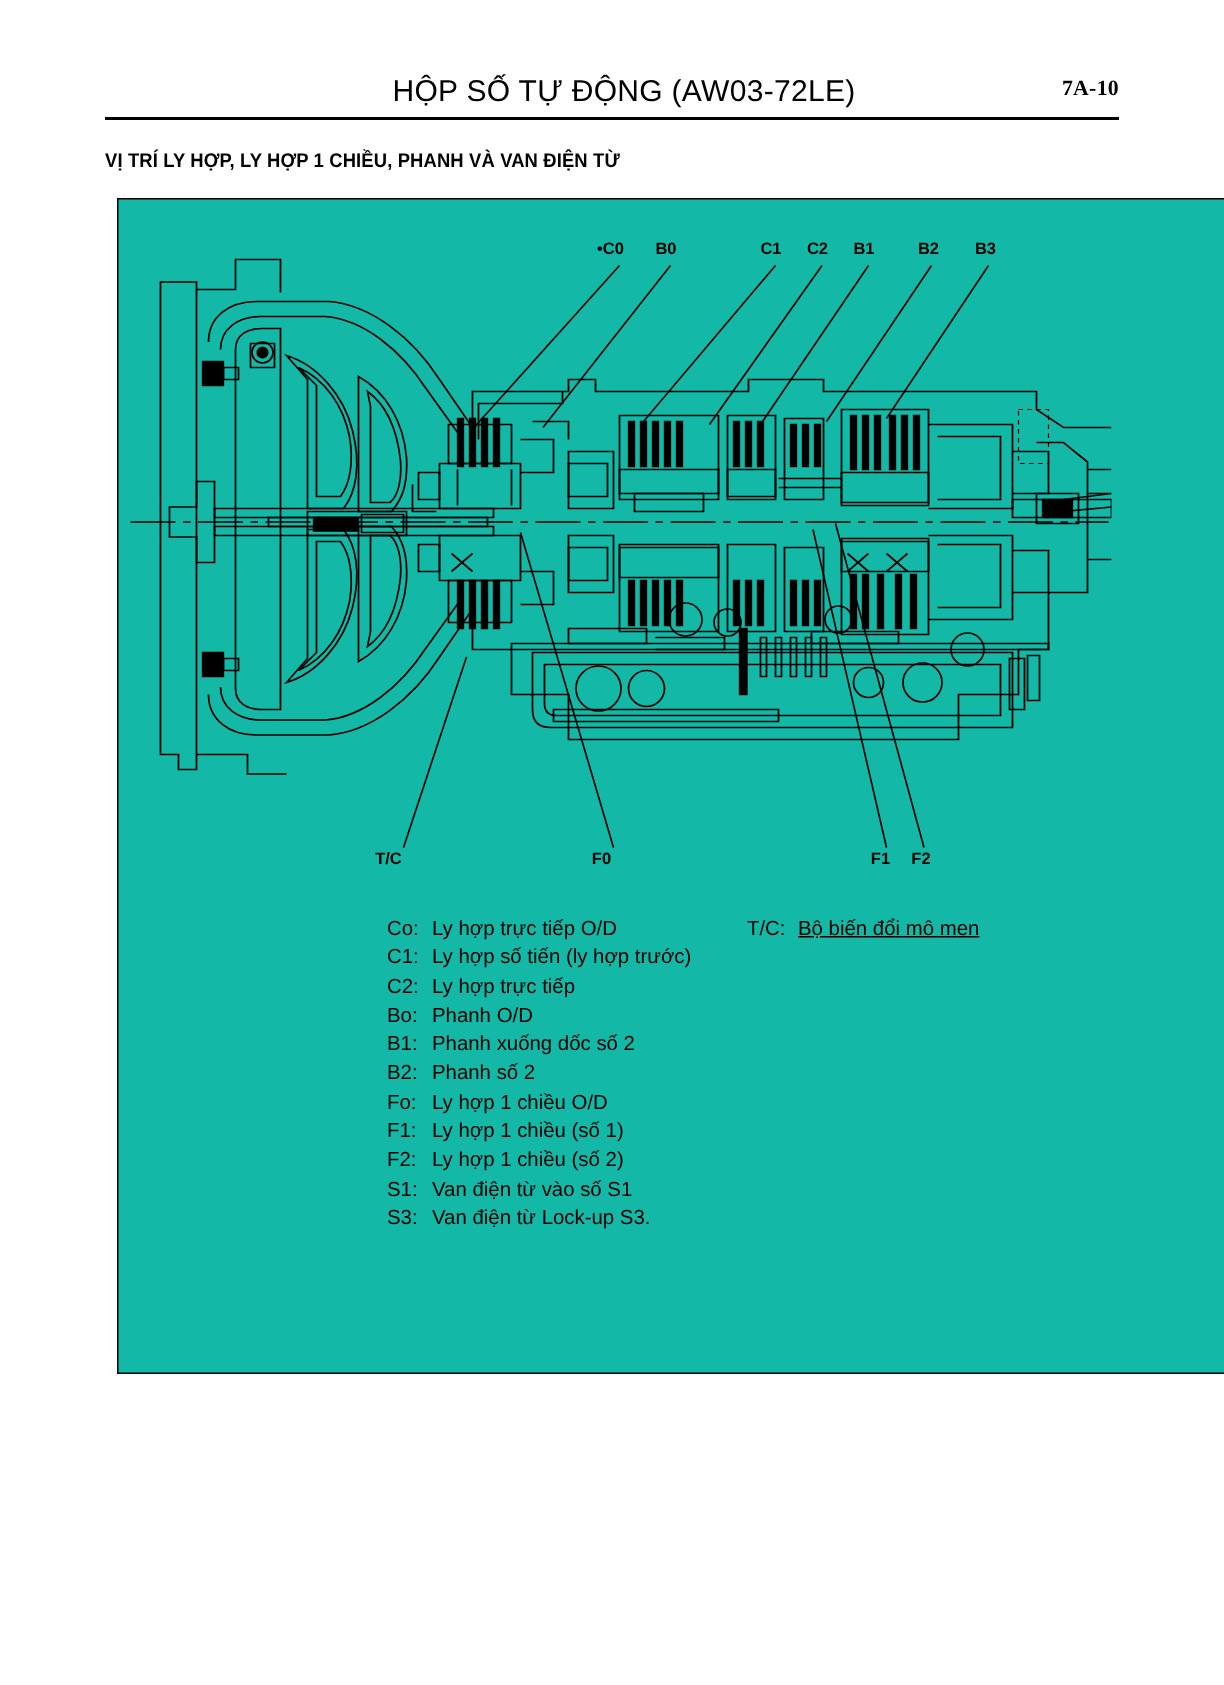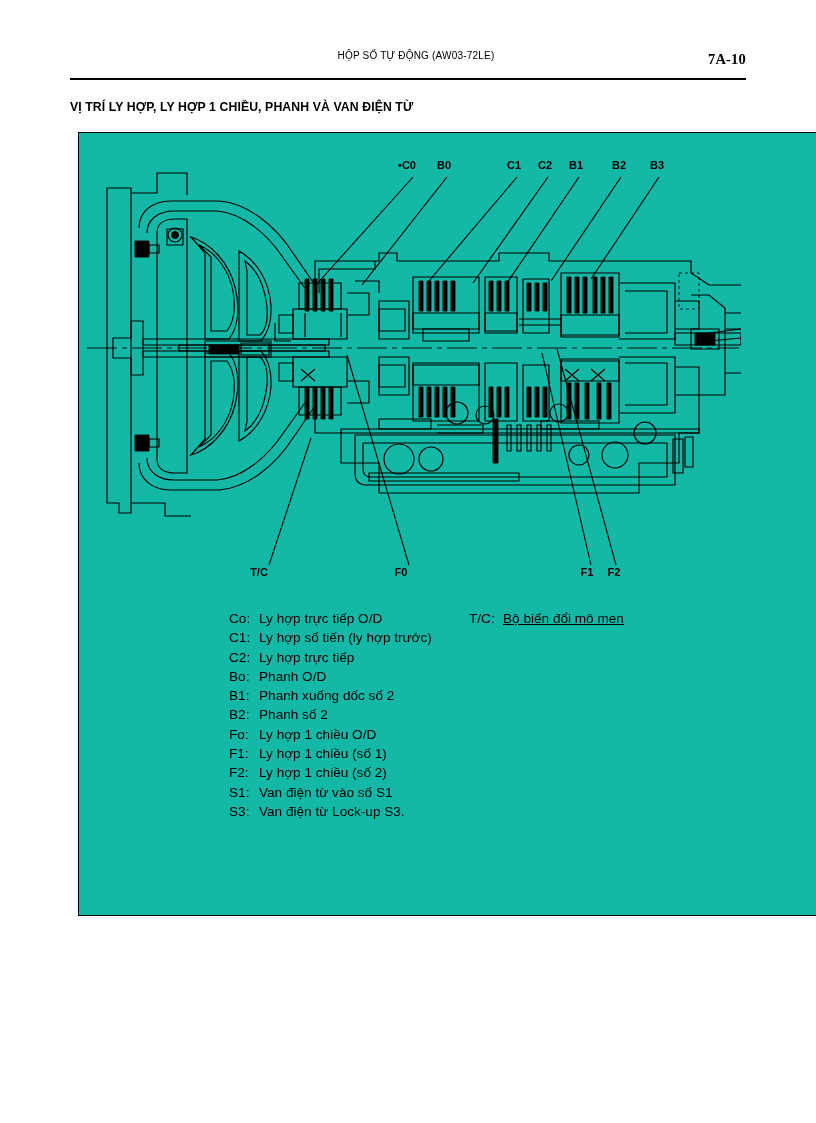--- a/index.html
+++ b/index.html
@@ -29,21 +29,21 @@
     right: 70px;
     top: 50px;
     height: 26px;
   }
   .header-title {
     position: absolute;
     left: 16px;
     right: 0;
     top: 0;
     text-align: center;
-    font-size: 10px;
+    font-size: 20px;
     letter-spacing: 0.2px;
     white-space: nowrap;
   }
   .header-folio {
     position: absolute;
     right: 0;
     top: 1px;
     font-size: 14.5px;
     font-family: "Liberation Serif", serif;
     letter-spacing: 0.2px;
@@ -97,20 +97,21 @@
     position: absolute;
     left: 150px;
     top: 478px;
     width: 500px;
   }
   .legend-row {
     position: relative;
     height: 19.3px;
     font-size: 13.6px;
     white-space: nowrap;
+    margin-left: 29px;
   }
   .legend-key {
     position: absolute;
     left: 0;
     top: 0;
     width: 26px;
     text-align: left;
   }
   .legend-desc {
     position: absolute;

